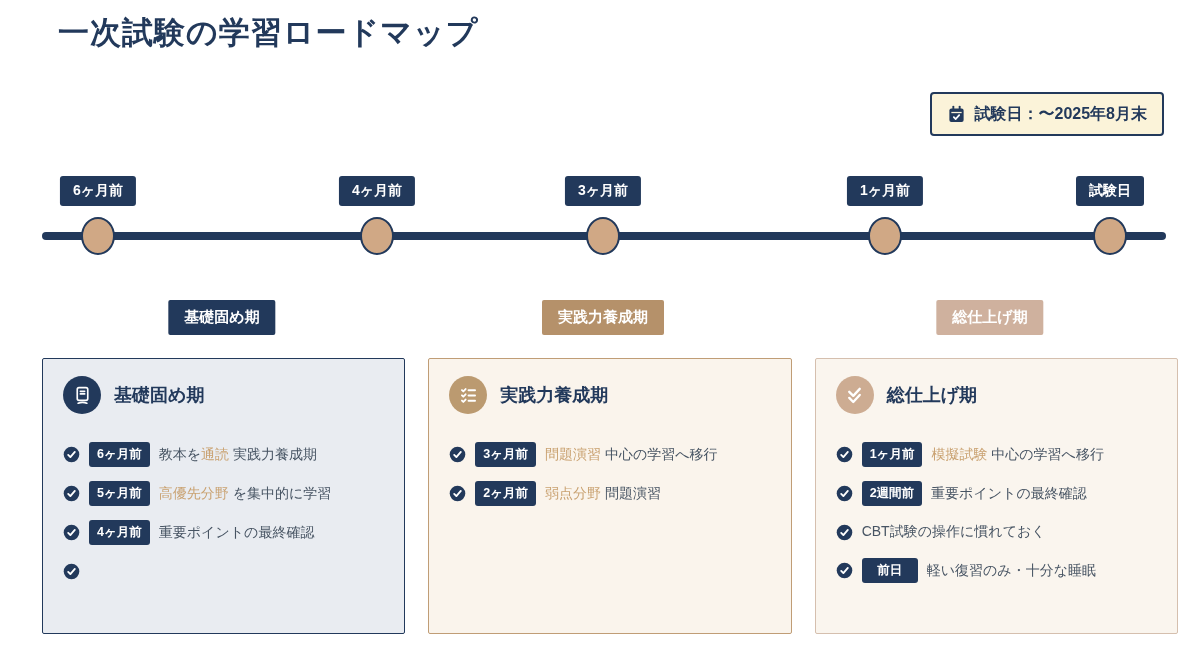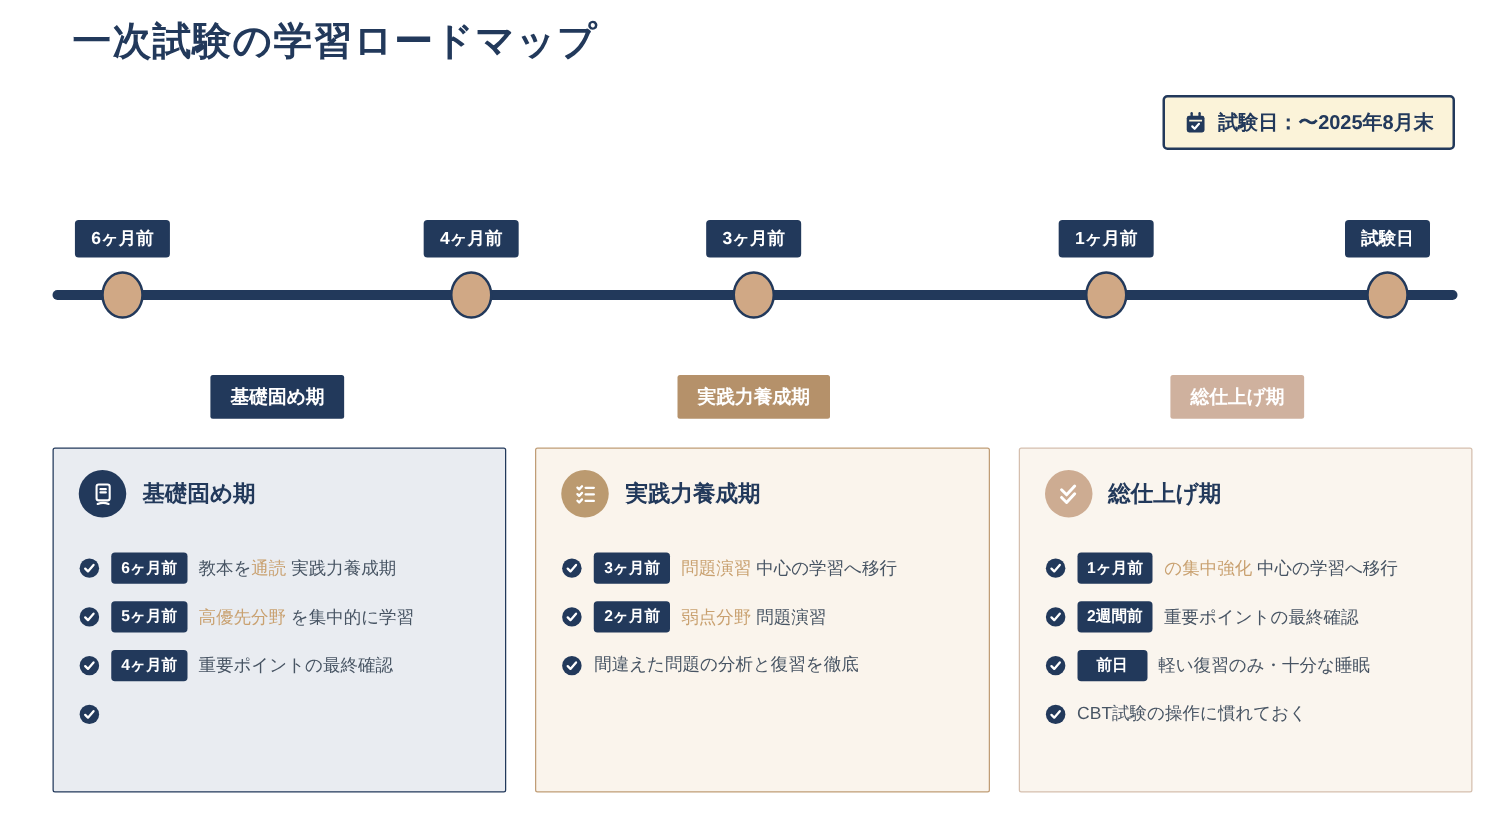--- a/index.html
+++ b/index.html
@@ -18,21 +18,21 @@
     font-size: 31px; font-weight: bold; letter-spacing: 1px;
     color: var(--navy);
     margin-left: 22px;
   }
   .subtitle {
     position: absolute; left: 0; right: 0; top: 96px;
     text-align: center; font-size: 20px; font-weight: bold;
     color: var(--navy);
   }
   .exam-badge {
-    position: absolute; right: 36px; top: 76px; height: 44px;
+    position: absolute; right: 36px; top: 92px; height: 44px;
     display: flex; align-items: center; gap: 9px; padding: 0 15px;
     background: var(--badge-bg); border: 2px solid var(--navy);
     border-radius: 4px; color: var(--navy);
     font-size: 16px; font-weight: bold; white-space: nowrap;
   }
   .exam-badge .icon { width: 19px; height: 19px; display: flex; }
   .exam-badge svg { width: 100%; height: 100%; }
   
   #timeline-layer { position: absolute; inset: 0; pointer-events: none; }
   .timeline-line {
@@ -224,30 +224,20 @@
           <li class="item">
     <span class="bullet">
               <svg viewBox="0 0 24 24">
                 <circle cx="12" cy="12" r="11" fill="#22395b"></circle>
                 <path d="M7.3 12.6l3.1 3.1 6.3-7.3" fill="none" stroke="#ffffff" stroke-width="2.6" stroke-linecap="round" stroke-linejoin="round"></path>
               </svg>
             </span>
     <span class="item-badge">2ヶ月前</span>
     <span class="item-text"><span class="hl">弱点分野</span><span> 問題演習</span></span>
   </li>
-          <li class="item">
-    <span class="bullet">
-              <svg viewBox="0 0 24 24">
-                <circle cx="12" cy="12" r="11" fill="#22395b"></circle>
-                <path d="M7.3 12.6l3.1 3.1 6.3-7.3" fill="none" stroke="#ffffff" stroke-width="2.6" stroke-linecap="round" stroke-linejoin="round"></path>
-              </svg>
-            </span>
-
-    <span class="item-text"><span>間違えた問題の分析と復習を徹底</span></span>
-  </li>
         </ul>
   </section>
       <section class="card" style="background: rgb(250, 245, 238); border-color: rgb(213, 191, 174);">
     <div class="card-header">
       <span class="card-icon" style="background: rgb(205, 172, 146);">
             <svg viewBox="0 0 24 24" fill="none" stroke="#ffffff" stroke-width="2.7" stroke-linecap="round" stroke-linejoin="round">
               <path d="M6 7.8l4.6 4.6 7.4-8"></path>
               <path d="M6 14.8l4.6 4.6 7.4-8"></path>
             </svg>
           </span>
@@ -255,49 +245,49 @@
     </div>
     <ul class="card-items">
           <li class="item">
     <span class="bullet">
               <svg viewBox="0 0 24 24">
                 <circle cx="12" cy="12" r="11" fill="#22395b"></circle>
                 <path d="M7.3 12.6l3.1 3.1 6.3-7.3" fill="none" stroke="#ffffff" stroke-width="2.6" stroke-linecap="round" stroke-linejoin="round"></path>
               </svg>
             </span>
     <span class="item-badge">1ヶ月前</span>
-    <span class="item-text"><span class="hl">の集中強化</span><span> 中心の学習へ移行</span></span>
+    <span class="item-text"><span class="hl">模擬試験</span><span> 中心の学習へ移行</span></span>
   </li>
           <li class="item">
     <span class="bullet">
               <svg viewBox="0 0 24 24">
                 <circle cx="12" cy="12" r="11" fill="#22395b"></circle>
                 <path d="M7.3 12.6l3.1 3.1 6.3-7.3" fill="none" stroke="#ffffff" stroke-width="2.6" stroke-linecap="round" stroke-linejoin="round"></path>
               </svg>
             </span>
     <span class="item-badge">2週間前</span>
     <span class="item-text"><span>重要ポイントの最終確認</span></span>
   </li>
           <li class="item">
     <span class="bullet">
               <svg viewBox="0 0 24 24">
                 <circle cx="12" cy="12" r="11" fill="#22395b"></circle>
                 <path d="M7.3 12.6l3.1 3.1 6.3-7.3" fill="none" stroke="#ffffff" stroke-width="2.6" stroke-linecap="round" stroke-linejoin="round"></path>
               </svg>
             </span>
+
+    <span class="item-text"><span>CBT試験の操作に慣れておく</span></span>
+  </li>
+          <li class="item">
+    <span class="bullet">
+              <svg viewBox="0 0 24 24">
+                <circle cx="12" cy="12" r="11" fill="#22395b"></circle>
+                <path d="M7.3 12.6l3.1 3.1 6.3-7.3" fill="none" stroke="#ffffff" stroke-width="2.6" stroke-linecap="round" stroke-linejoin="round"></path>
+              </svg>
+            </span>
     <span class="item-badge">前日</span>
     <span class="item-text"><span>軽い復習のみ・十分な睡眠</span></span>
   </li>
-          <li class="item">
-    <span class="bullet">
-              <svg viewBox="0 0 24 24">
-                <circle cx="12" cy="12" r="11" fill="#22395b"></circle>
-                <path d="M7.3 12.6l3.1 3.1 6.3-7.3" fill="none" stroke="#ffffff" stroke-width="2.6" stroke-linecap="round" stroke-linejoin="round"></path>
-              </svg>
-            </span>
-
-    <span class="item-text"><span>CBT試験の操作に慣れておく</span></span>
-  </li>
         </ul>
   </section>
     </div>
 
 </div>
 
 </body></html>

